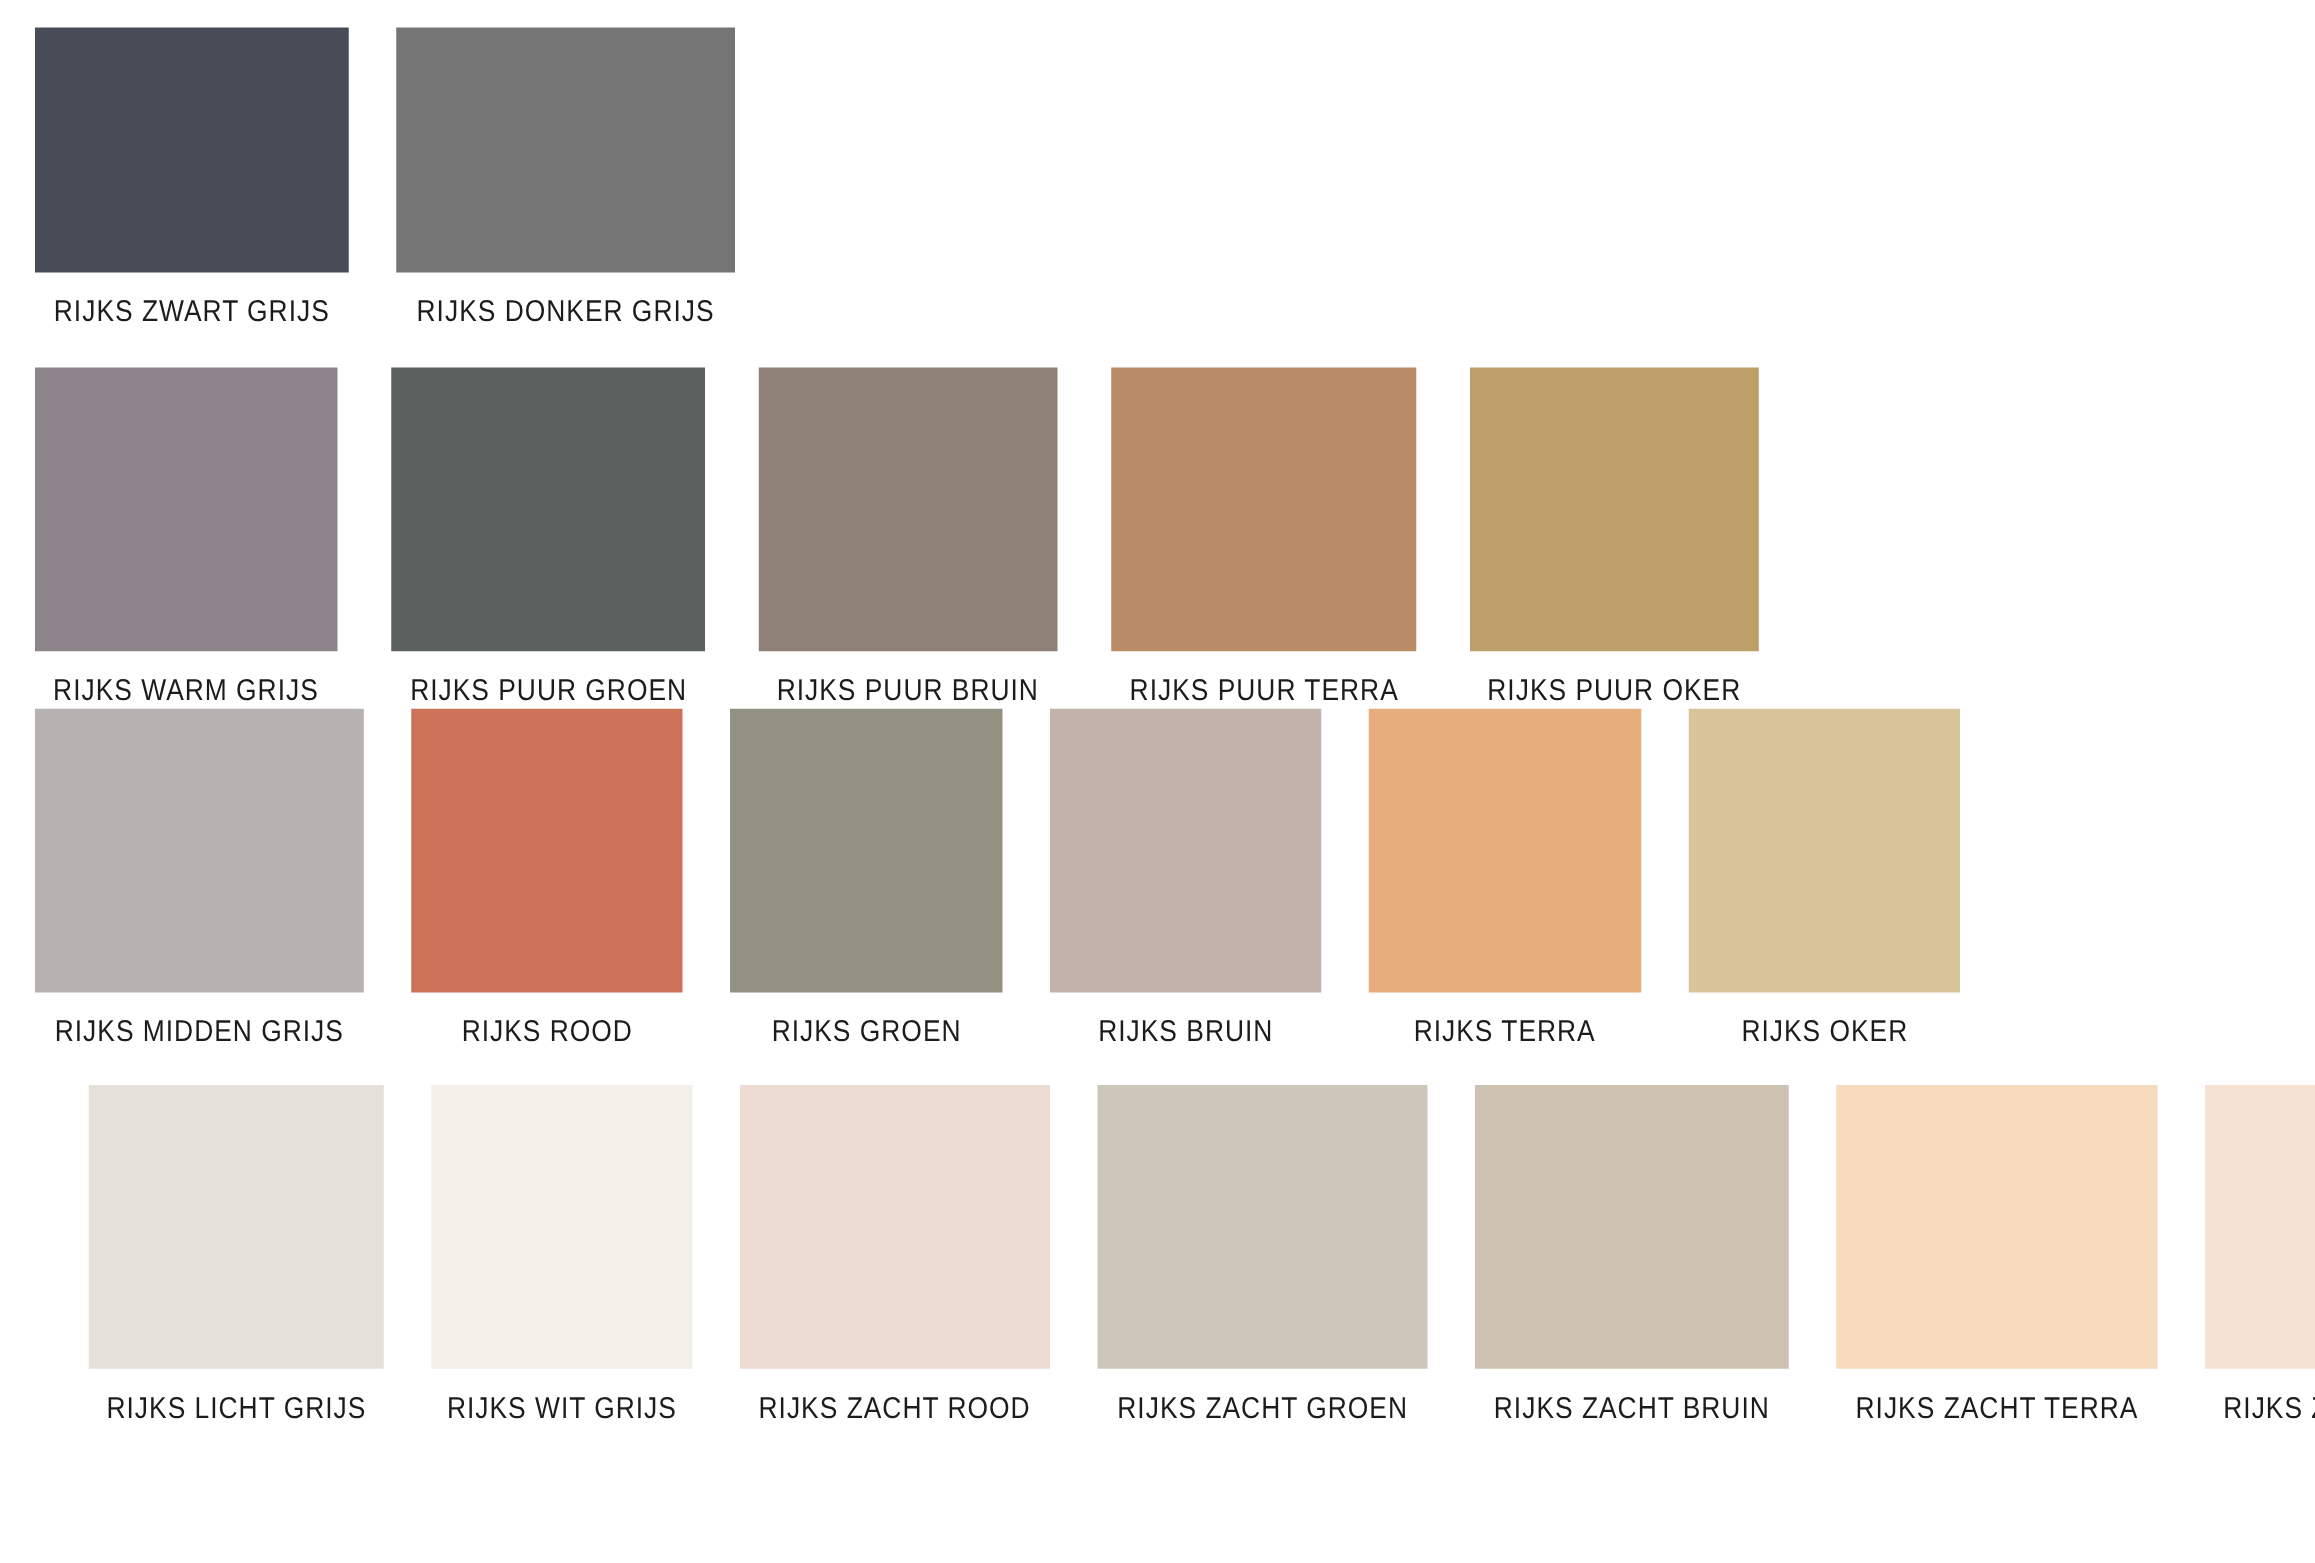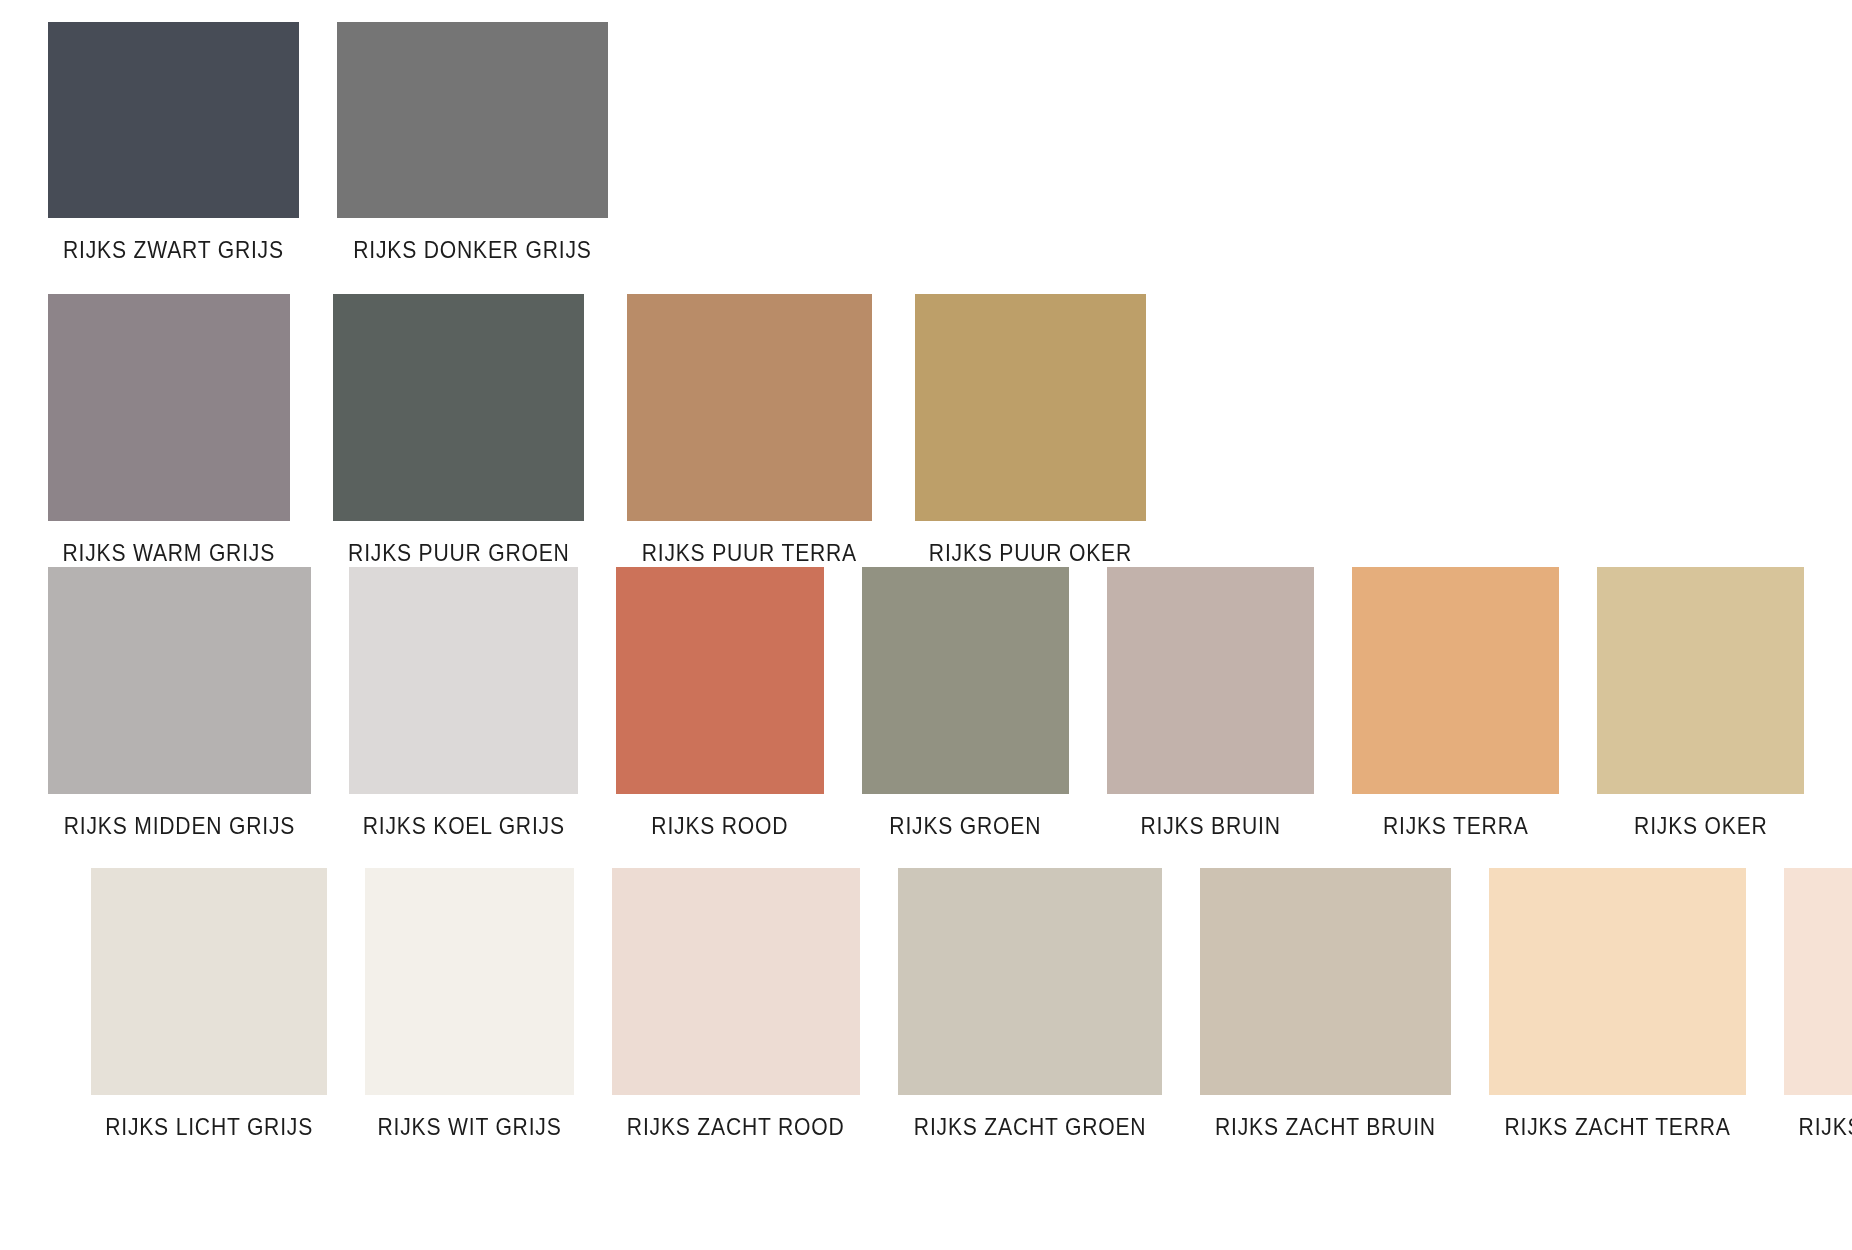--- a/index.html
+++ b/index.html
@@ -18,21 +18,21 @@
     position: relative;
     width: 1852px;
     height: 1250px;
     background: #ffffff;
     padding: 0;
   }
   .palette-row {
     display: grid;
     grid-template-columns: repeat(7, 1fr);
     column-gap: 38px;
-    padding: 0 48px;
+    padding: 0 28px;
     width: 1852px;
   }
   .row-1 { margin-top: 22px; }
   .row-2 { margin-top: 30px; gap: 43px; }
   .row-3 { }
   .row-4 { margin-top: 28px; margin-left: 43px; }
 
   .swatch-cell {
     display: flex;
     flex-direction: column;
@@ -85,37 +85,37 @@
   <div class="palette-row row-2">
     <div class="swatch-cell">
       <div class="swatch-chip" style="background-color: rgb(141, 132, 137);"></div>
       <div class="swatch-label" style="color: rgb(28, 28, 28);">RIJKS WARM GRIJS</div>
     </div>
     <div class="swatch-cell">
       <div class="swatch-chip" style="background-color: rgb(90, 97, 94);"></div>
       <div class="swatch-label" style="color: rgb(28, 28, 28);">RIJKS PUUR GROEN</div>
     </div>
     <div class="swatch-cell">
+      <div class="swatch-chip" style="background-color: rgb(142, 129, 117);"></div>
+      <div class="swatch-label" style="color: rgb(28, 28, 28);">RIJKS PUUR BRUIN</div>
+    </div>
+    <div class="swatch-cell">
       <div class="swatch-chip" style="background-color: rgb(185, 140, 104);"></div>
       <div class="swatch-label" style="color: rgb(28, 28, 28);">RIJKS PUUR TERRA</div>
     </div>
     <div class="swatch-cell">
       <div class="swatch-chip" style="background-color: rgb(189, 159, 105);"></div>
       <div class="swatch-label" style="color: rgb(28, 28, 28);">RIJKS PUUR OKER</div>
     </div>
   </div>
 
   <div class="palette-row row-3">
     <div class="swatch-cell">
       <div class="swatch-chip" style="background-color: rgb(181, 178, 177);"></div>
       <div class="swatch-label" style="color: rgb(28, 28, 28);">RIJKS MIDDEN GRIJS</div>
-    </div>
-    <div class="swatch-cell">
-      <div class="swatch-chip" style="background-color: rgb(220, 217, 216);"></div>
-      <div class="swatch-label" style="color: rgb(28, 28, 28);">RIJKS KOEL GRIJS</div>
     </div>
     <div class="swatch-cell">
       <div class="swatch-chip" style="background-color: rgb(204, 114, 89);"></div>
       <div class="swatch-label" style="color: rgb(28, 28, 28);">RIJKS ROOD</div>
     </div>
     <div class="swatch-cell">
       <div class="swatch-chip" style="background-color: rgb(146, 146, 130);"></div>
       <div class="swatch-label" style="color: rgb(28, 28, 28);">RIJKS GROEN</div>
     </div>
     <div class="swatch-cell">

